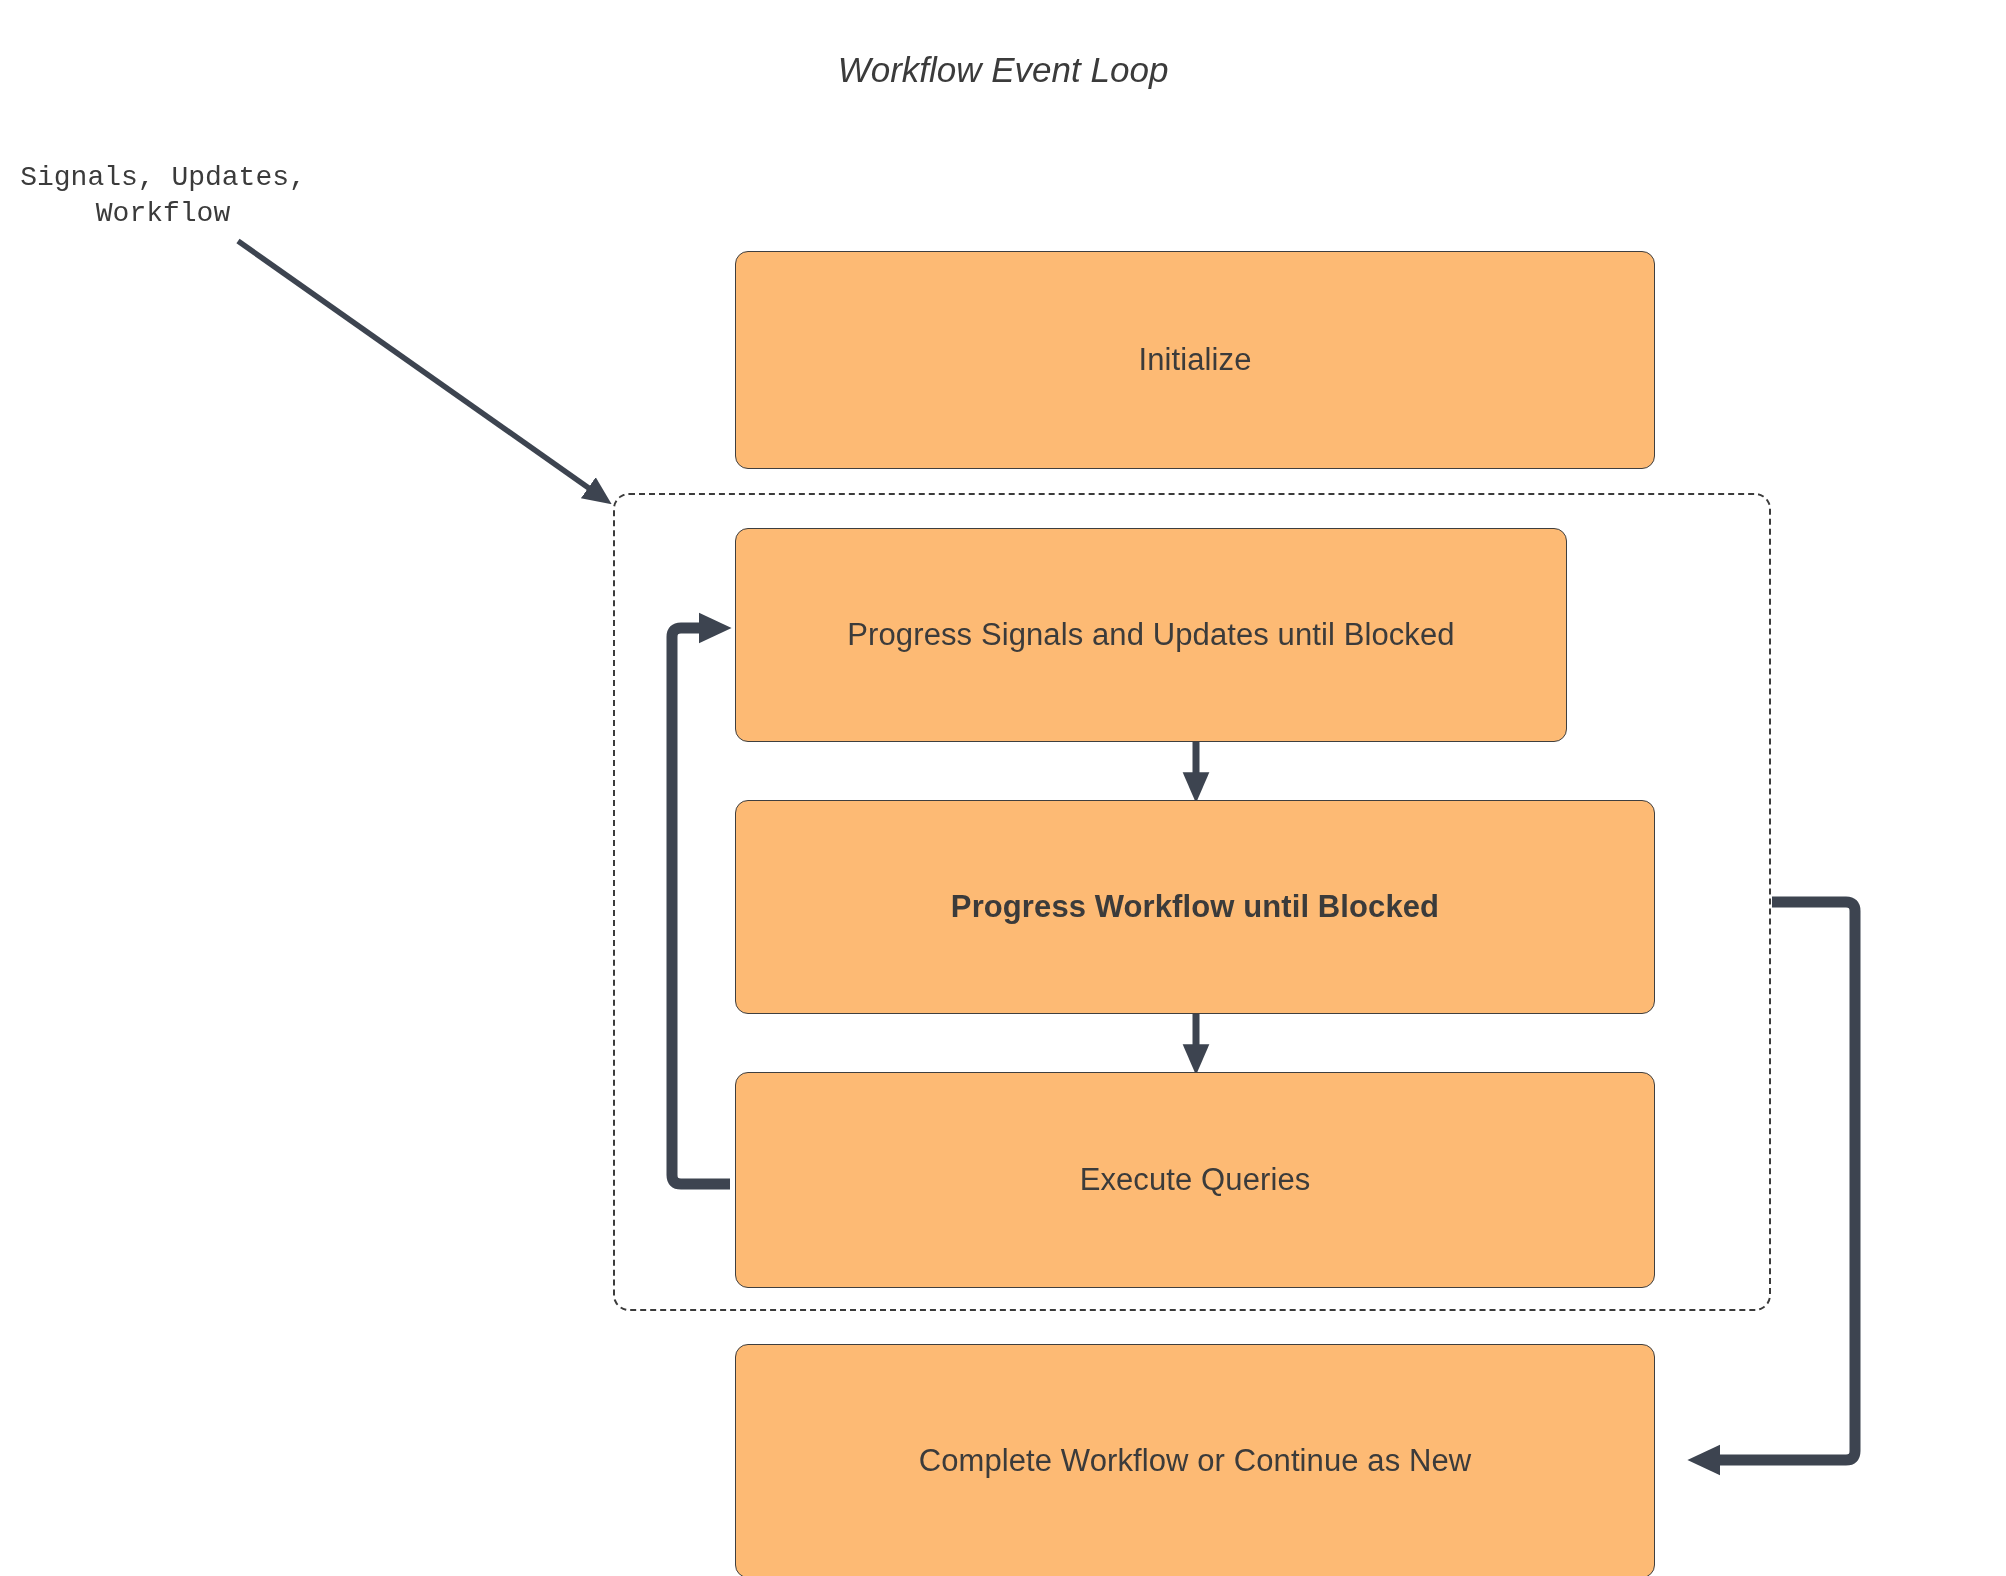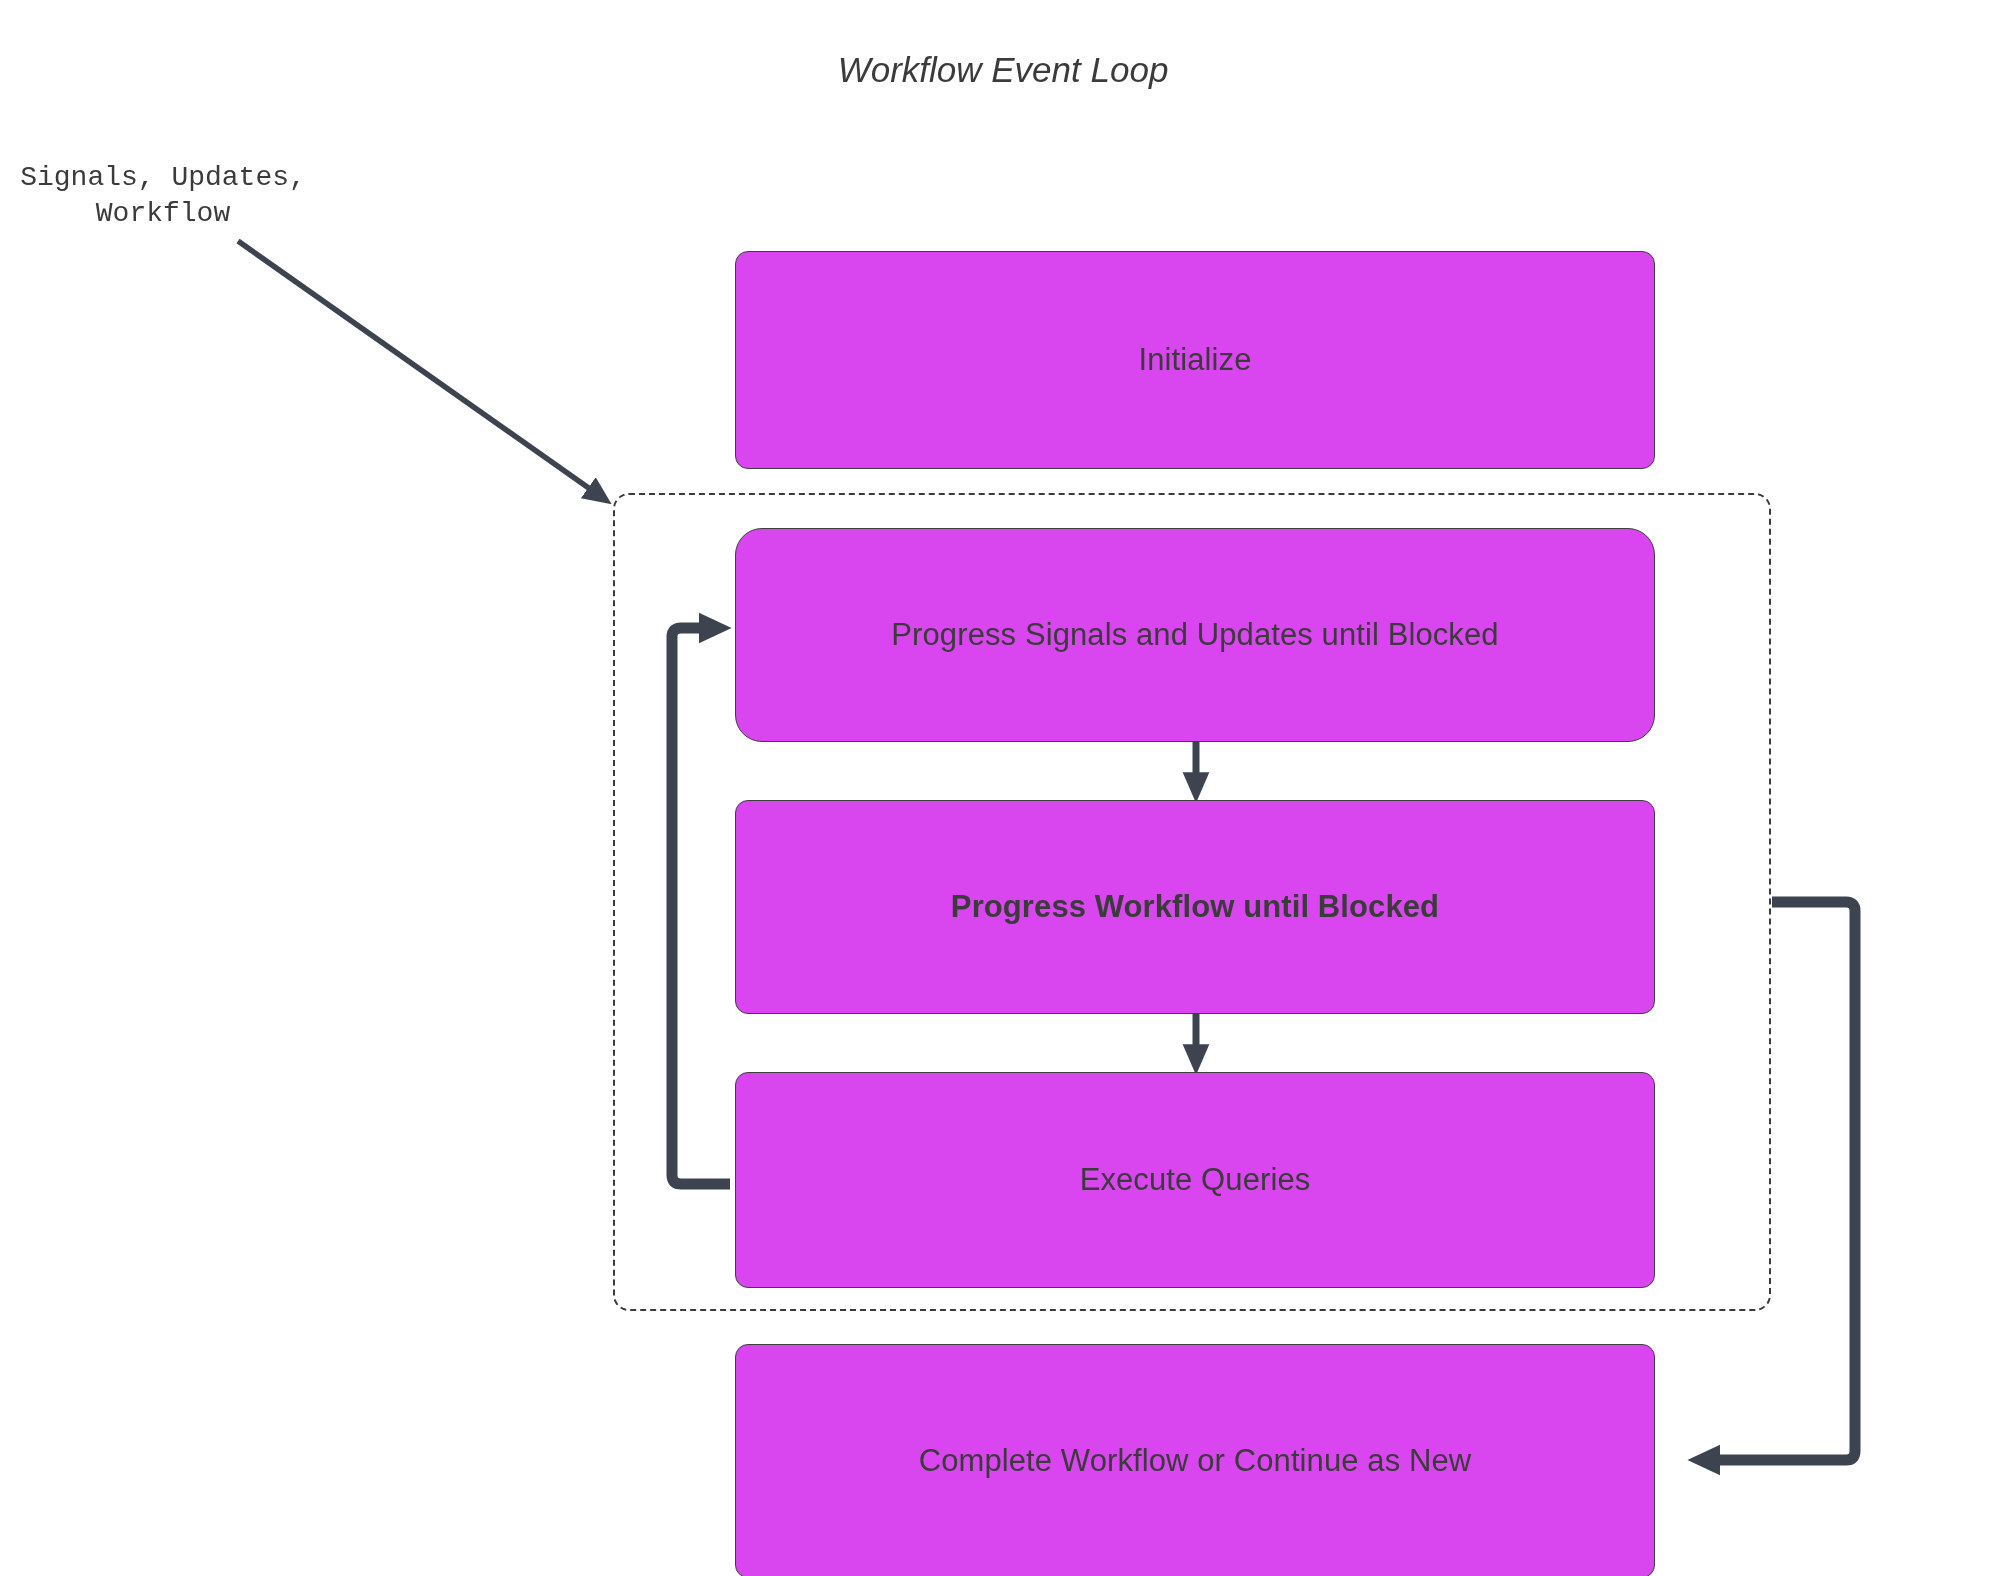--- a/index.html
+++ b/index.html
@@ -21,21 +21,21 @@
   #svg-layer {
     position: absolute;
     left: 0;
     top: 0;
     width: 2006px;
     height: 1576px;
   }
   .node-box {
     position: absolute;
     box-sizing: border-box;
-    background: #d946ef;
+    background: #fdba74;
     border: 1.6px solid #3f3f3f;
     border-radius: 13px;
     display: flex;
     align-items: center;
     justify-content: center;
   }
   .node-label {
     font-size: 31px;
     color: #3b3b3b;
     font-family: "Liberation Sans", sans-serif;
@@ -120,21 +120,21 @@
       <path d="M 1772 878 L 1846 878 Q 1855 878 1855 887 L 1855 1427 Q 1855 1436 1846 1436 L 1705 1436" fill="none" stroke="#3d4450" stroke-width="11" stroke-linecap="butt" stroke-linejoin="round" marker-end="url(#thick-arrow)"></path>
     </g>
   </svg>
 
   <div class="dashed-region" style="left:613px; top:469px; width:1158px; height:818px;"></div>
 
   <div class="node-box" style="left:735px; top:227px; width:920px; height:218px;">
     <span class="node-label">Initialize</span>
   </div>
 
-  <div class="node-box" style="left:735px; top:504px; width:920px; height:214px;border-radius:27px;">
+  <div class="node-box" style="left:735px; top:504px; width:832px; height:214px;">
     <span class="node-label">Progress Signals and Updates until Blocked</span>
   </div>
 
   <div class="node-box" style="left:735px; top:776px; width:920px; height:214px;font-weight:bold;">
     <span class="node-label">Progress Workflow until Blocked</span>
   </div>
 
   <div class="node-box" style="left:735px; top:1048px; width:920px; height:216px;">
     <span class="node-label">Execute Queries</span>
   </div>

